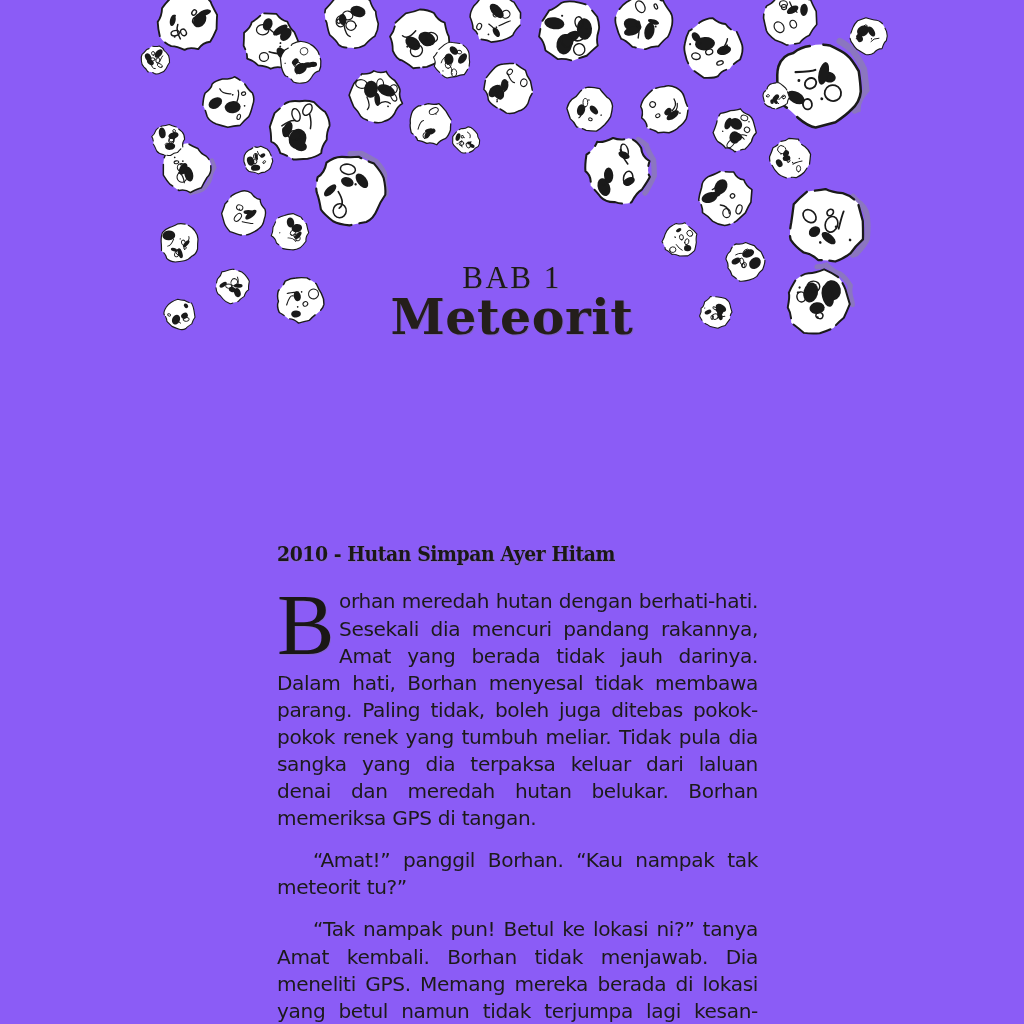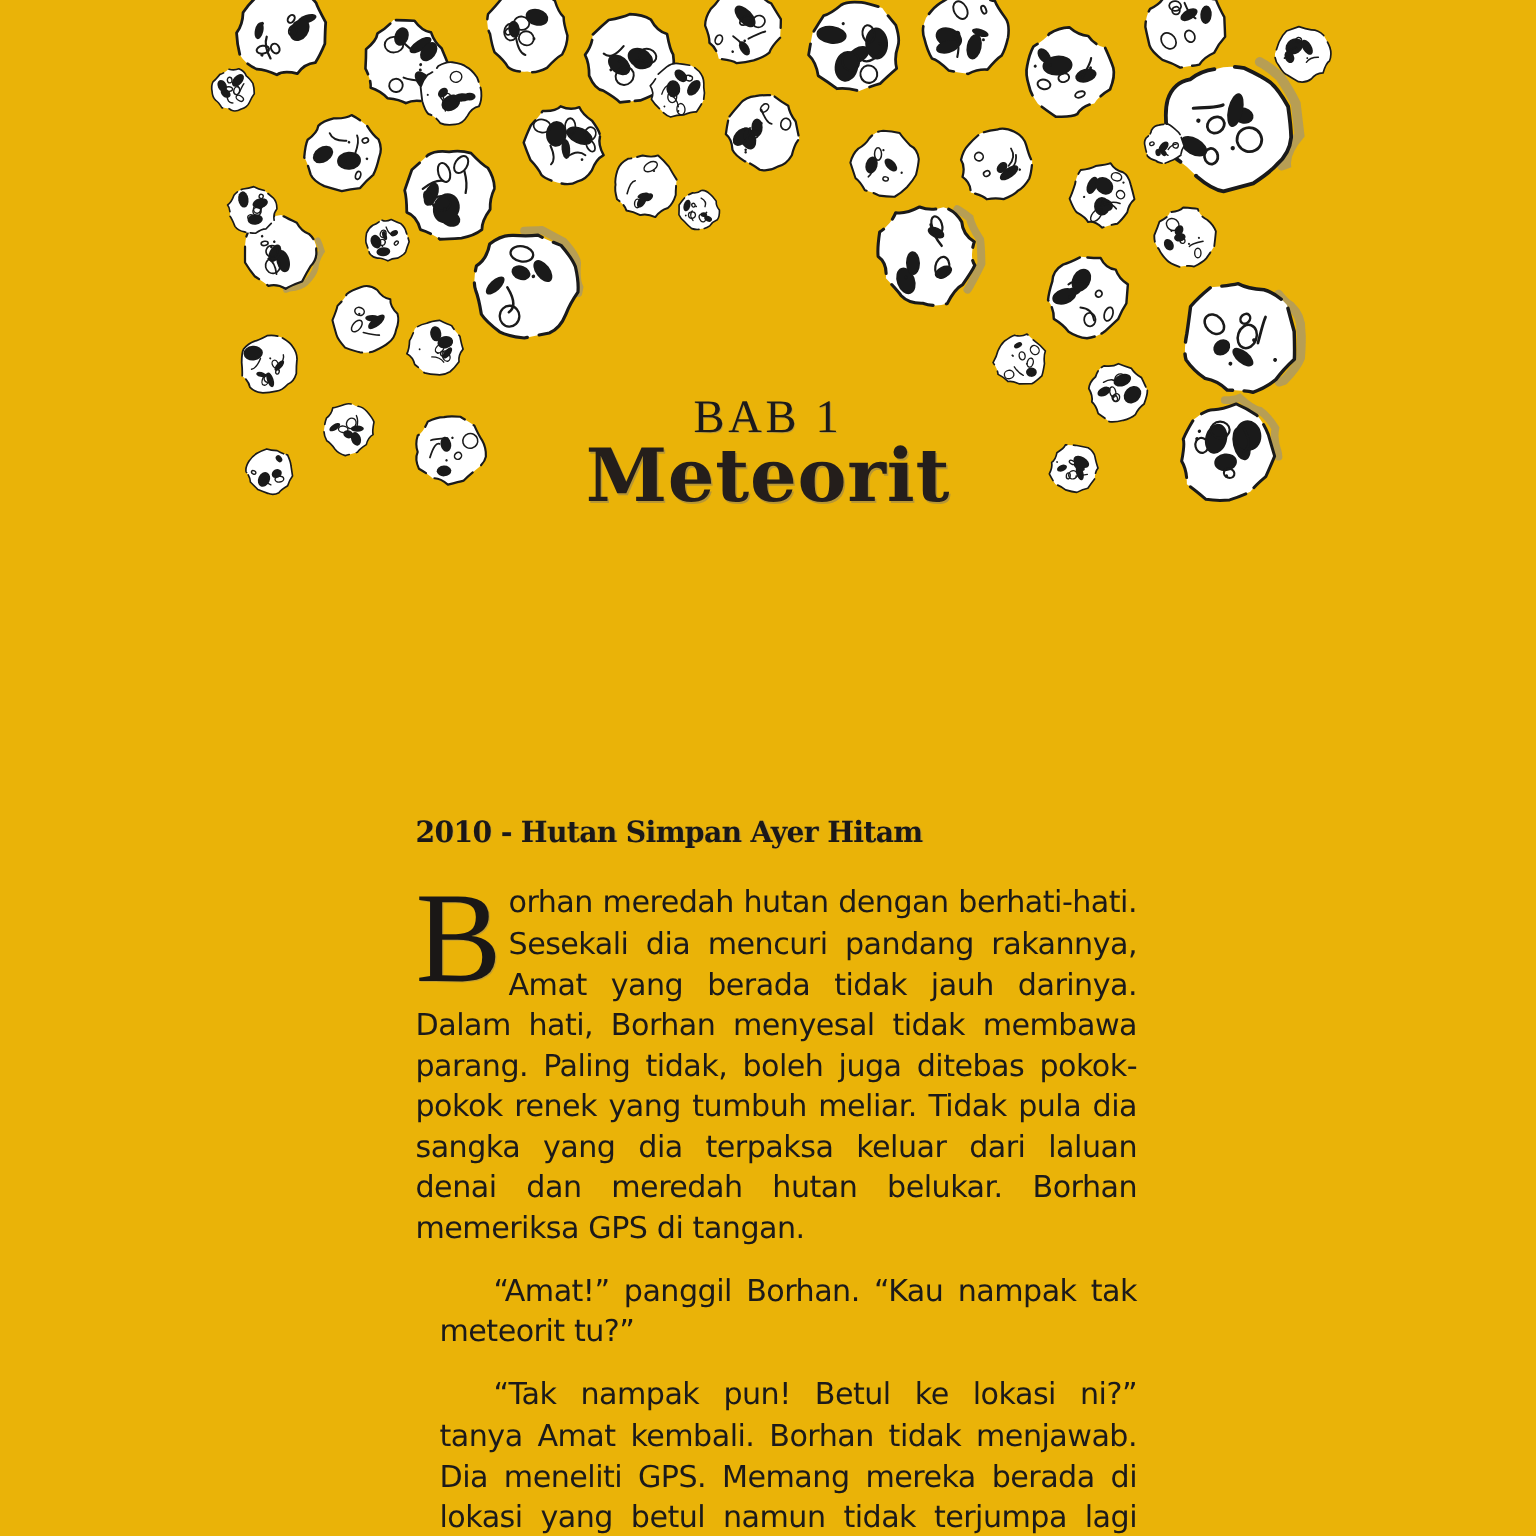--- a/index.html
+++ b/index.html
@@ -13,21 +13,21 @@
     height: 1024px;
     overflow: hidden;
     font-family: "DejaVu Sans", sans-serif;
     position: relative;
   }
 
   #page {
     position: relative;
     width: 1024px;
     height: 1024px;
-    background: #eab308;
+    background: #8b5cf6;
   }
 
   
   #meteor-art {
     position: absolute;
     left: 0;
     top: 0;
     width: 1024px;
     height: 345px;
     pointer-events: none;
@@ -91,21 +91,20 @@
     font-size: 20.1px;
     line-height: 27.1px;
     color: #1c1a1a;
     text-align: justify;
     margin: 0;
     letter-spacing: -0.35px;
     word-spacing: 0.2px;
   }
   .para + .para {
     margin-top: 15px;
-    margin-left: 16px;
   }
   .para.indent {
     text-indent: 36px;
   }
 
   
   #para-opening {
     position: relative;
     min-height: 82px;
   }

